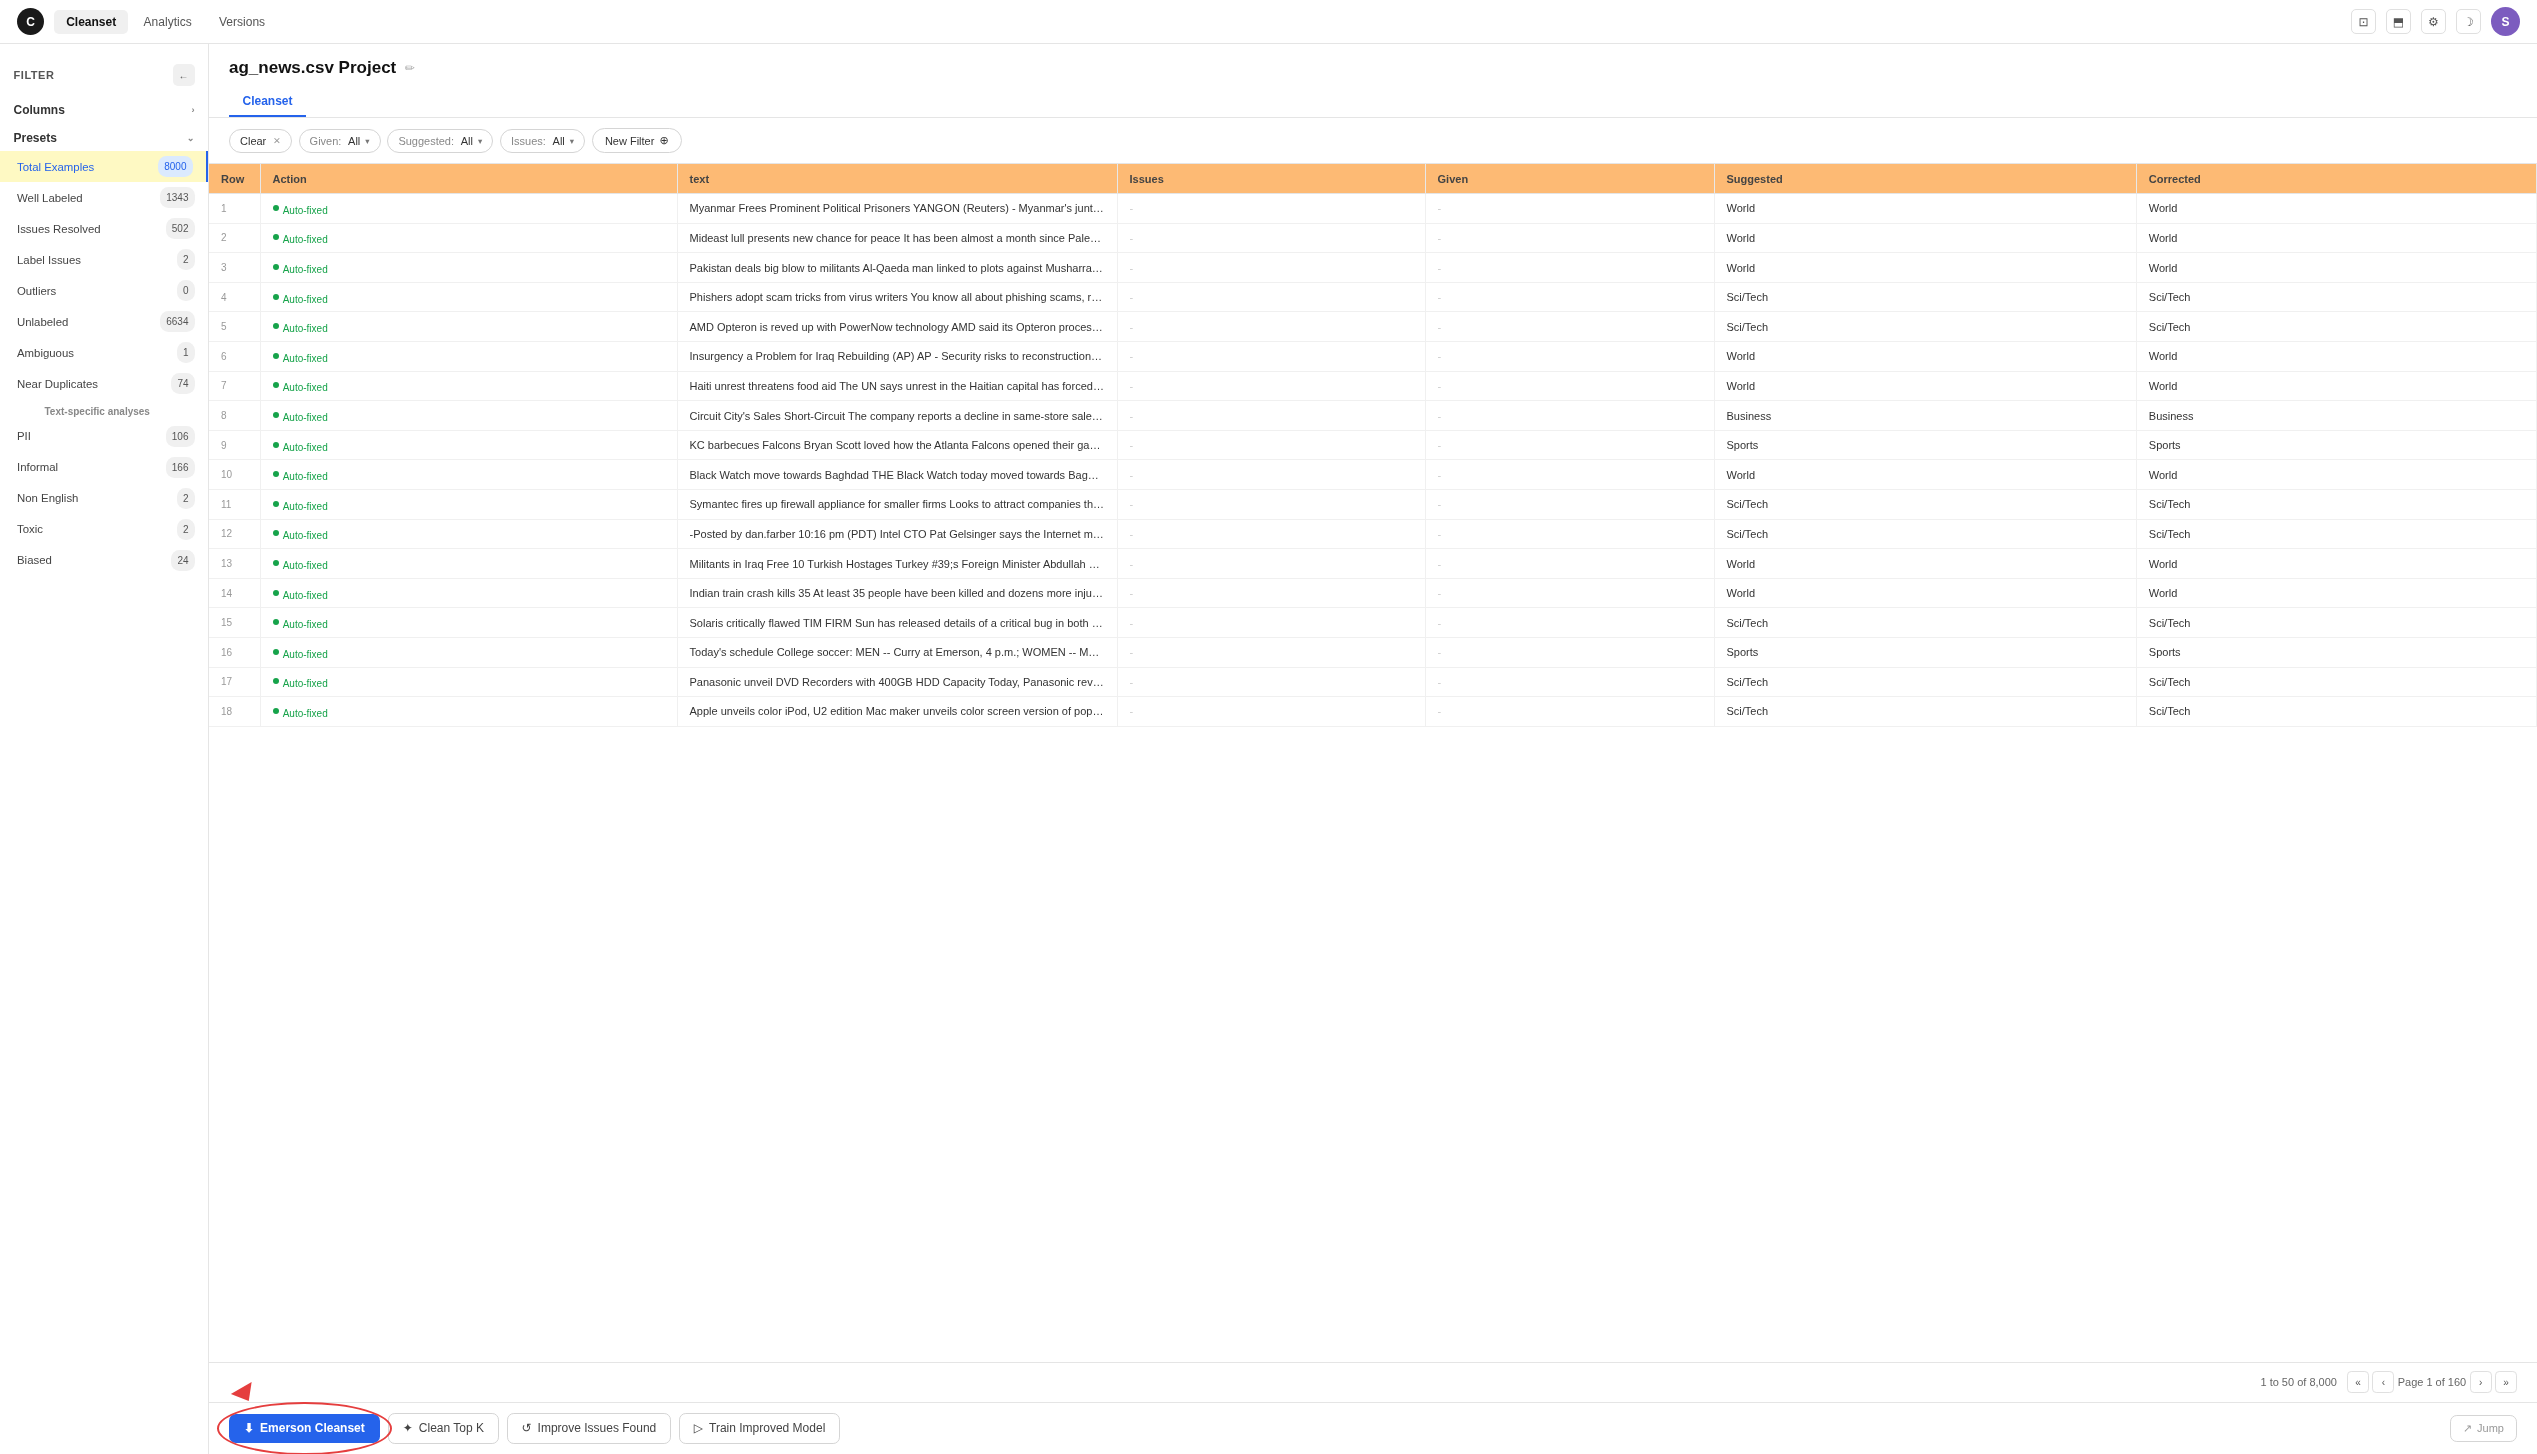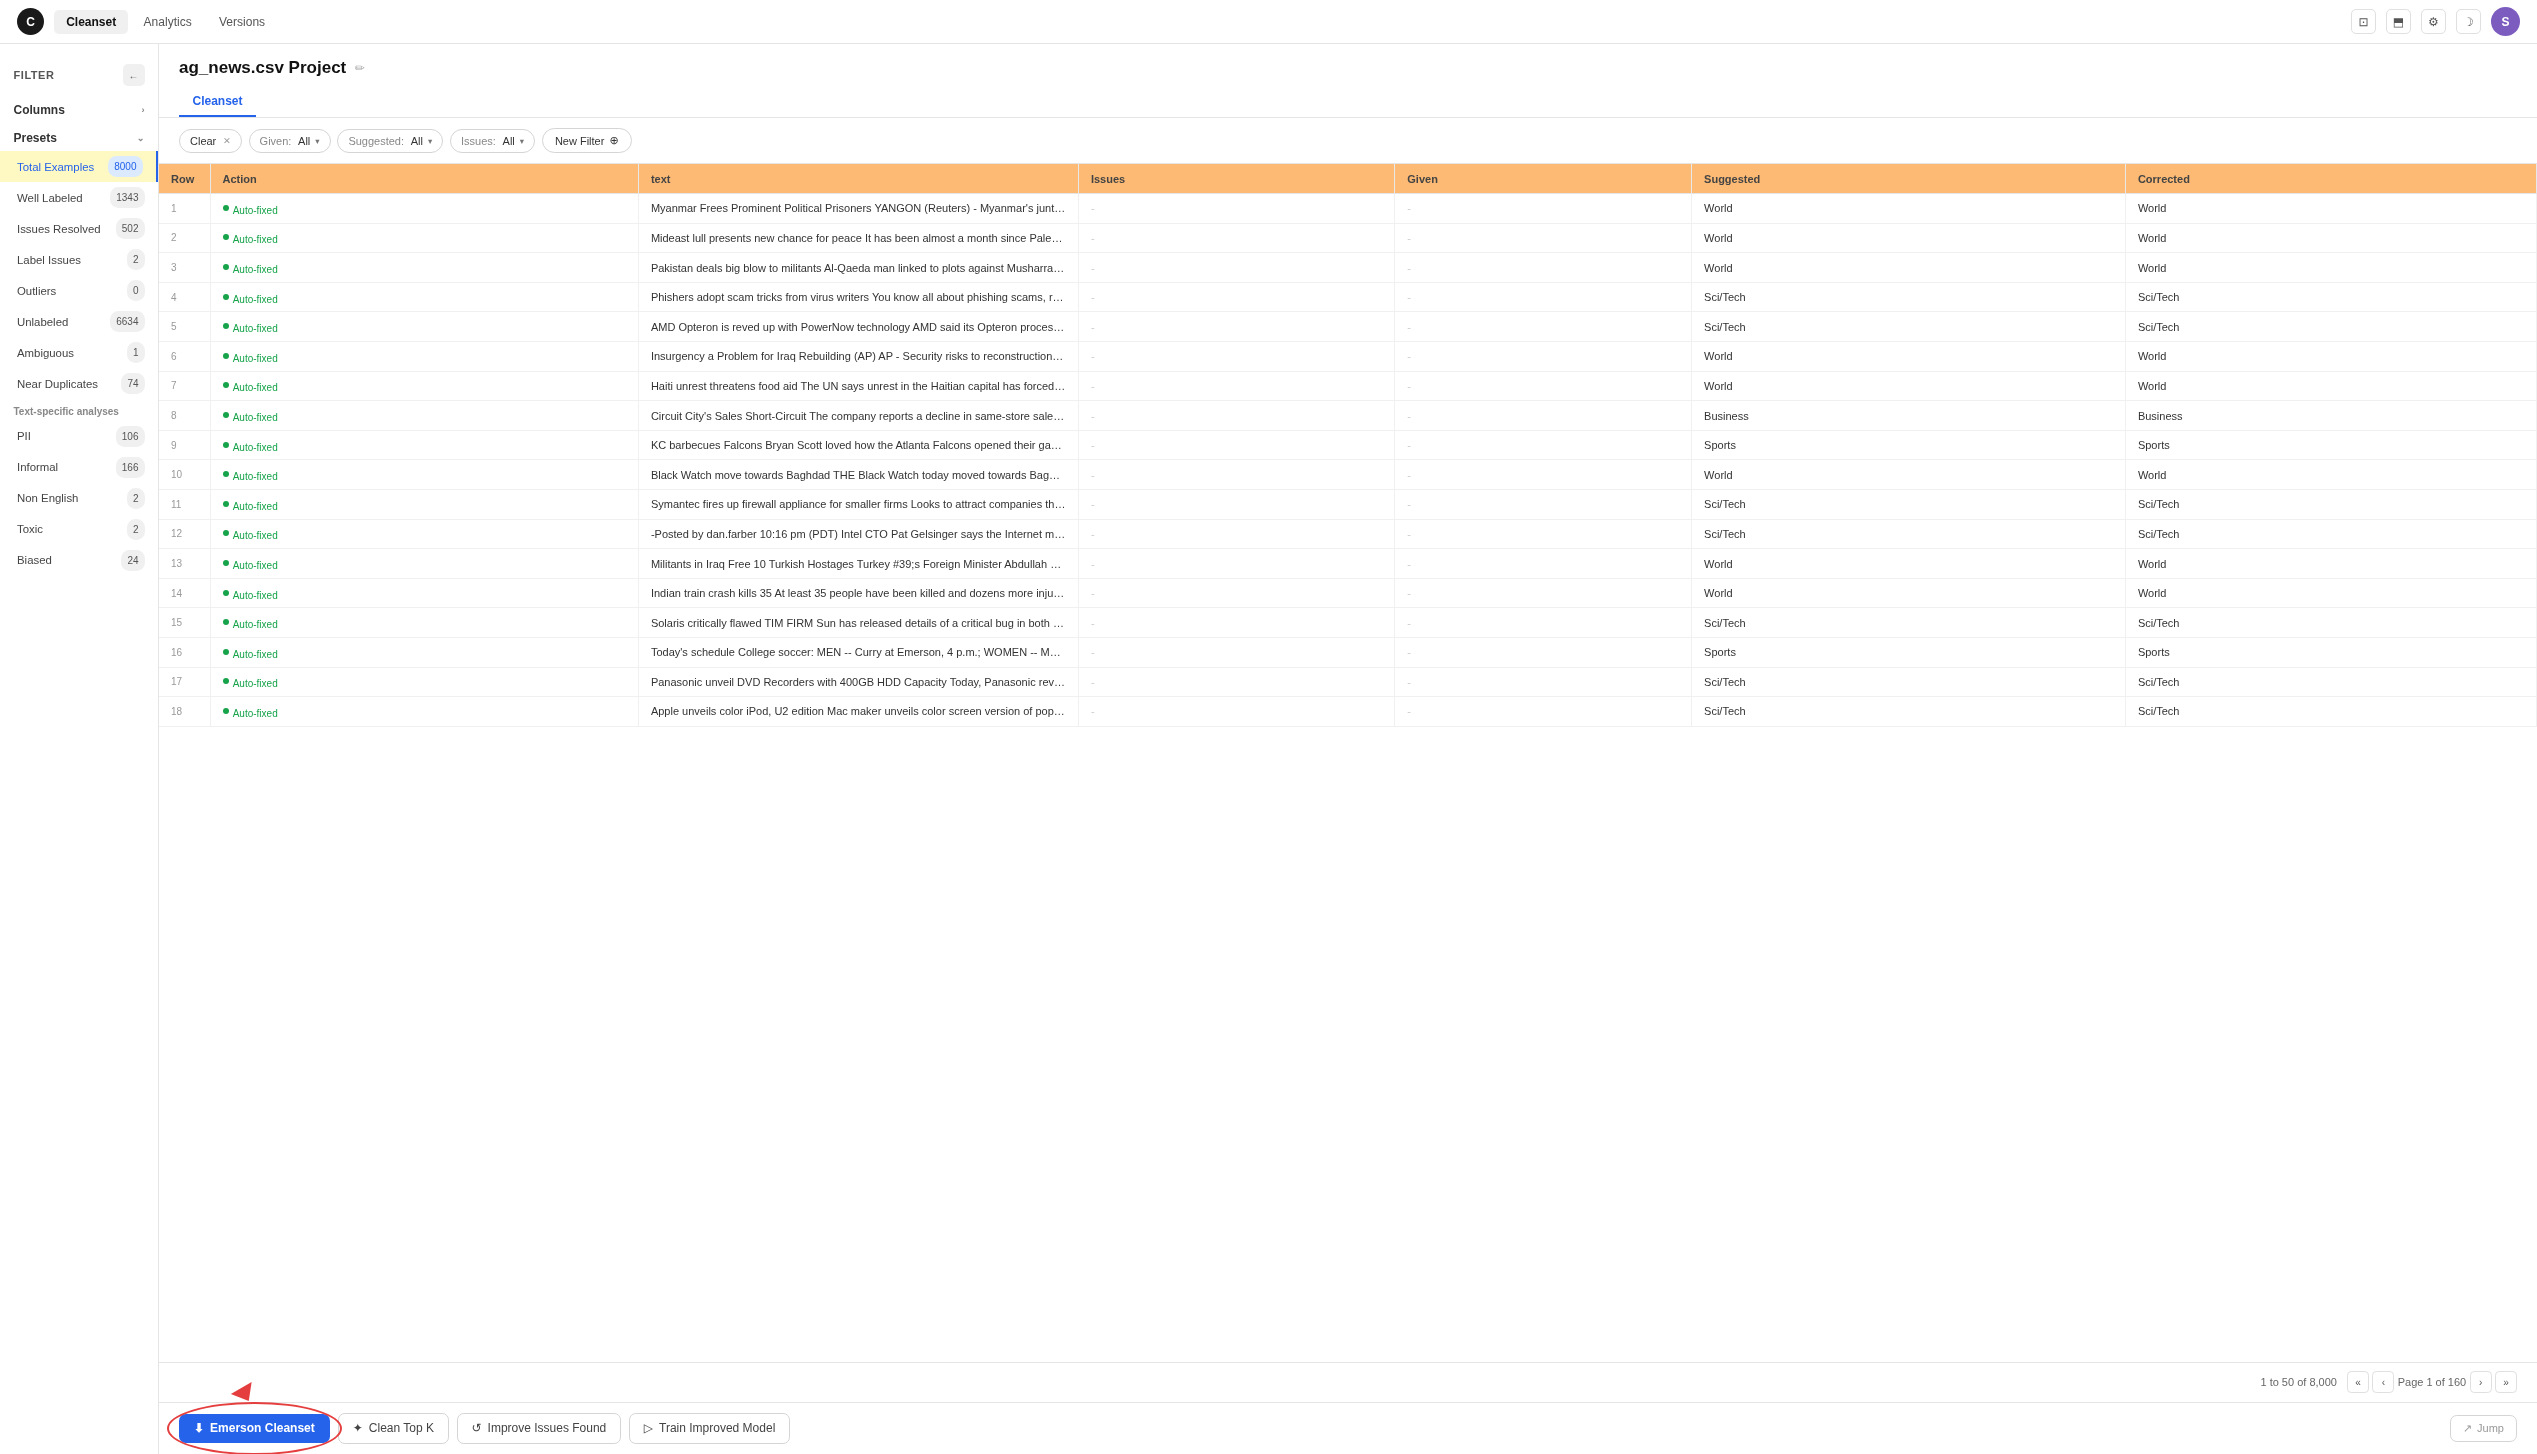--- a/index.html
+++ b/index.html
@@ -11,28 +11,28 @@
     .topnav-item { padding: 5px 12px; border-radius: 5px; cursor: pointer; font-size: 12px; color: #555; font-weight: 500; }
     .topnav-item.active { background: #f0f0f0; color: #111; font-weight: 600; }
     .topnav-right { margin-left: auto; display: flex; align-items: center; gap: 10px; }
     .topnav-icon { width: 25px; height: 25px; border-radius: 5px; border: 0.8px solid #e0e0e0; display: flex; align-items: center; justify-content: center; cursor: pointer; color: #555; font-size: 12px; }
     .topnav-avatar { width: 29px; height: 29px; border-radius: 50%; background: #7c5cbf; display: flex; align-items: center; justify-content: center; color: #fff; font-weight: bold; font-size: 12px; cursor: pointer; }
 
     
     .layout { display: flex; height: calc(100vh - 44px); }
 
     
-    .sidebar { width: 159px; background: #fff; border-right: 0.8px solid #e5e5e5; padding: 13.5px 0; overflow-y: auto; flex-shrink: 0; }
+    .sidebar { width: 209px; background: #fff; border-right: 0.8px solid #e5e5e5; padding: 13.5px 0; overflow-y: auto; flex-shrink: 0; }
     .sidebar-heading { display: flex; align-items: center; justify-content: space-between; padding: 6.8px 13.5px; font-size: 12px; font-weight: 600; color: #333; cursor: pointer; }
     .sidebar-heading .chevron { font-size: 9.3px; color: #888; }
     .sidebar-item { display: flex; align-items: center; justify-content: space-between; padding: 5px 13.5px 5px 17px; cursor: pointer; border-radius: 0; font-size: 11.4px; color: #444; }
     .sidebar-item.active { background: #fef9c3; color: #2563eb; border-right: 2.5px solid #2563eb; }
     .sidebar-item .badge { background: #f0f0f0; color: #555; padding: 5px 6px; border-radius: 8.5px; font-size: 10px; font-weight: 500; }
     .sidebar-item.active .badge { background: #dbeafe; color: #2563eb; }
-    .sidebar-sub-label { padding: 6.8px 13.5px 3.4px; font-size: 10px; color: #888; font-weight: 600; }
+    .sidebar-sub-label { padding: 6.8px 13.5px 3.4px; font-size: 10px; color: #888; font-weight: 600; margin-left: 31px; }
     .filter-header { display: flex; align-items: center; justify-content: space-between; padding: 6.8px 13.5px 10px; }
     .filter-title { font-size: 11px; font-weight: 600; color: #555; text-transform: uppercase; letter-spacing: 0.05em; }
     .filter-back { background: #f0f0f0; border: none; border-radius: 5px; width: 22px; height: 22px; cursor: pointer; display: flex; align-items: center; justify-content: center; color: #555; font-size: 10px; }
 
     
     .main { flex: 1; display: flex; flex-direction: column; overflow: hidden; background: #fff; }
     .main-header { padding: 13.5px 20px 0; border-bottom: 0.8px solid #e5e5e5; }
     .project-title-row { display: flex; align-items: center; gap: 8.5px; margin-bottom: 10px; }
     .project-title { font-size: 17px; font-weight: 700; color: #111; }
     .edit-icon { color: #aaa; cursor: pointer; font-size: 12px; }

